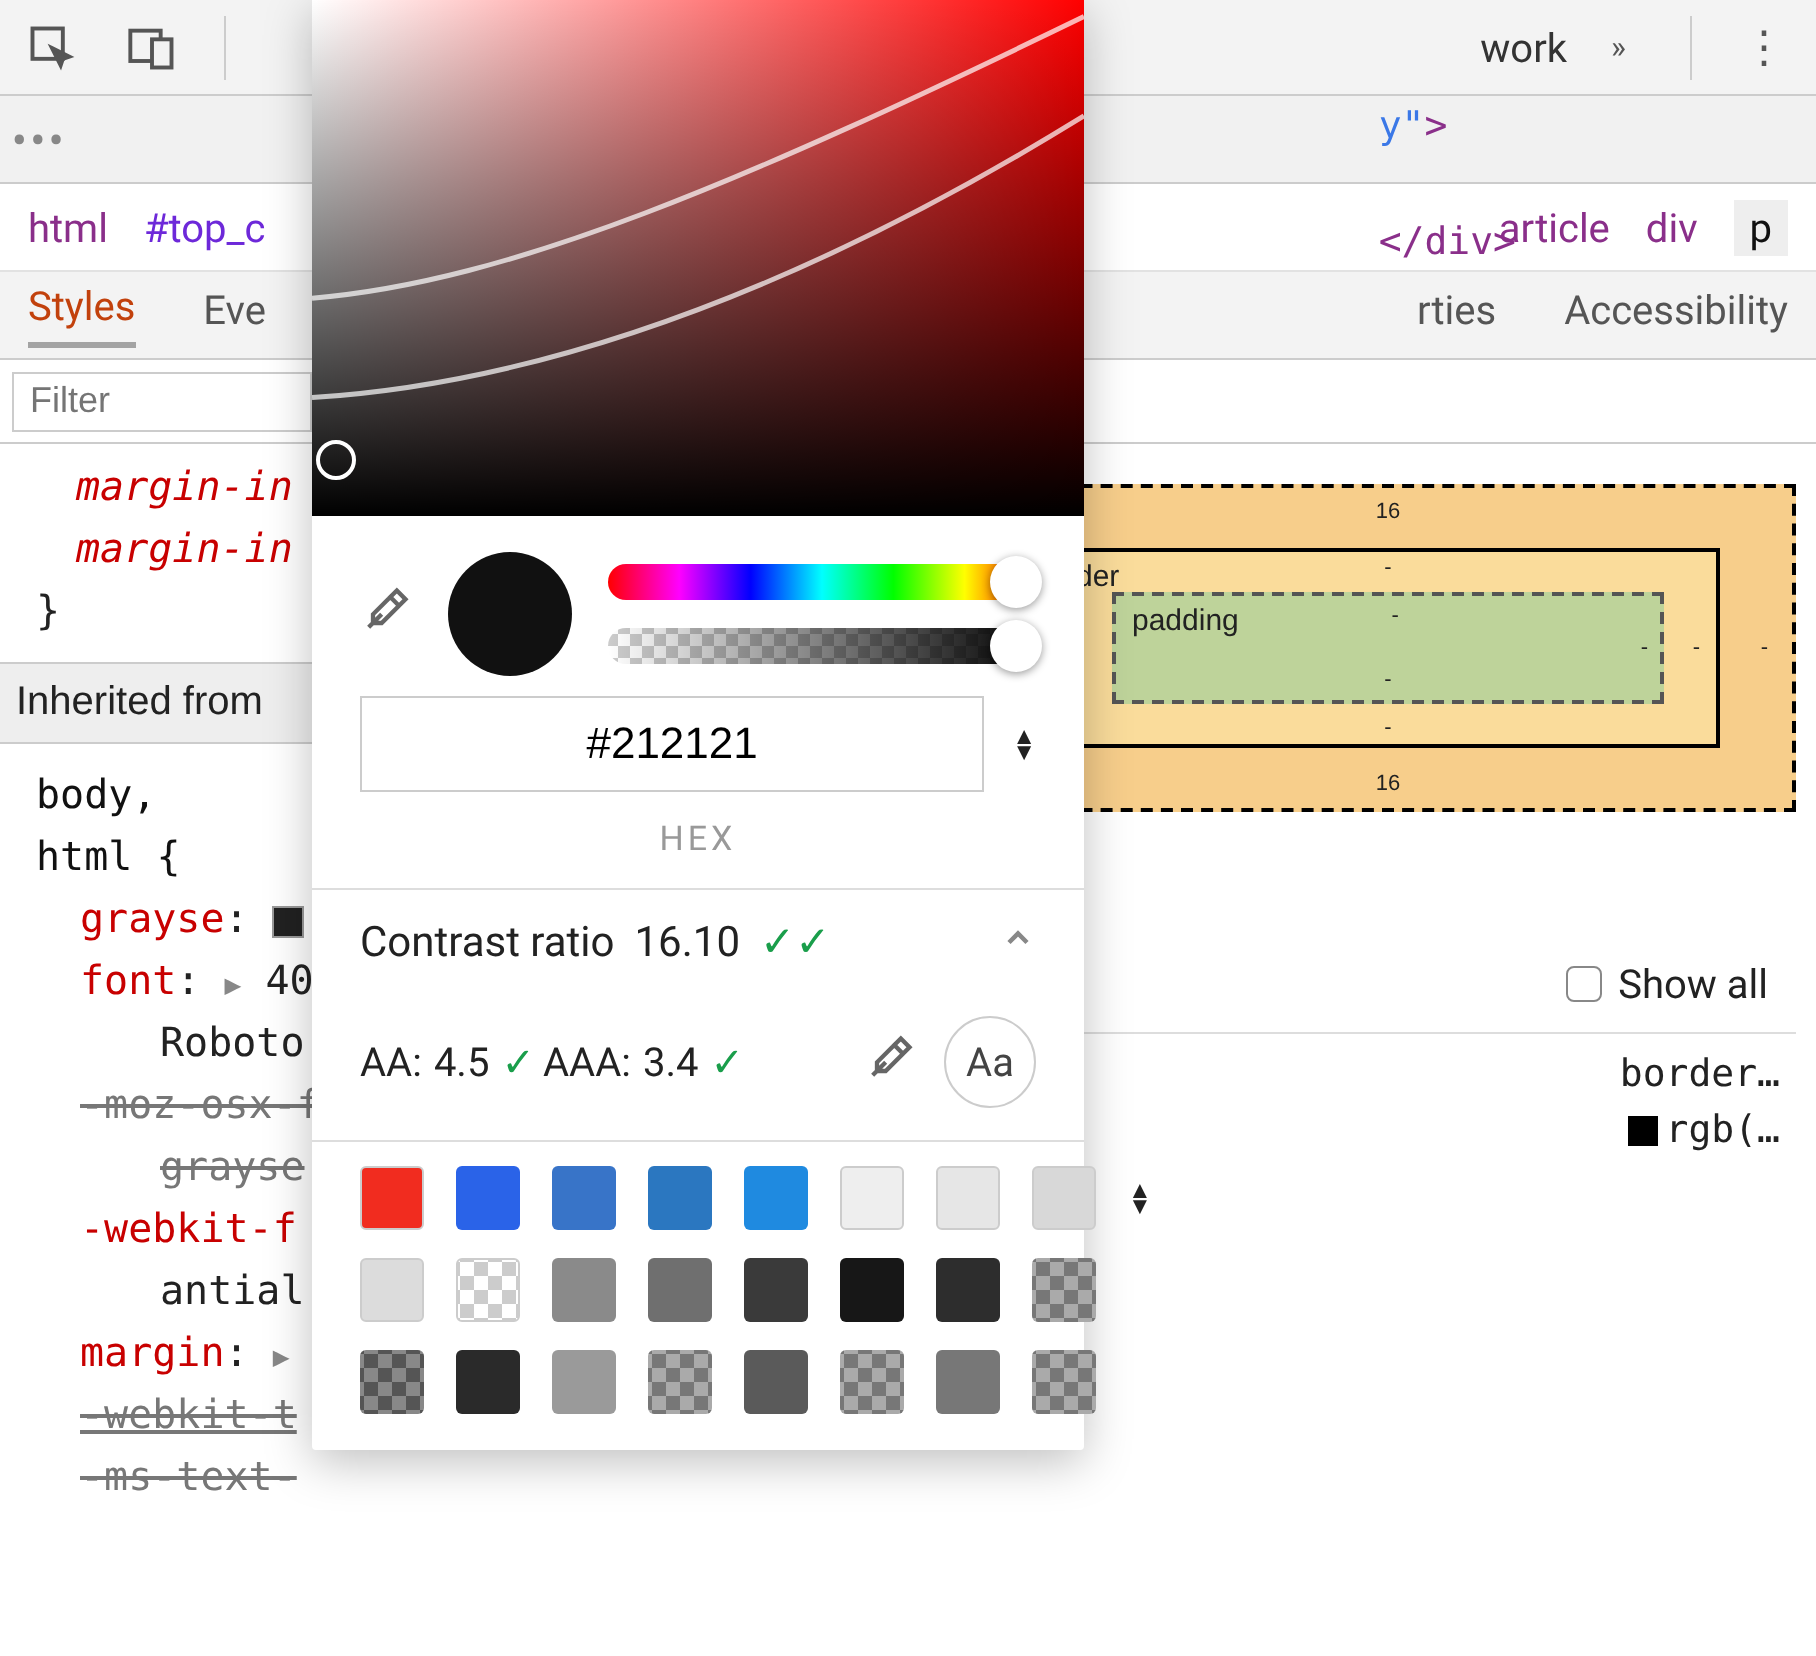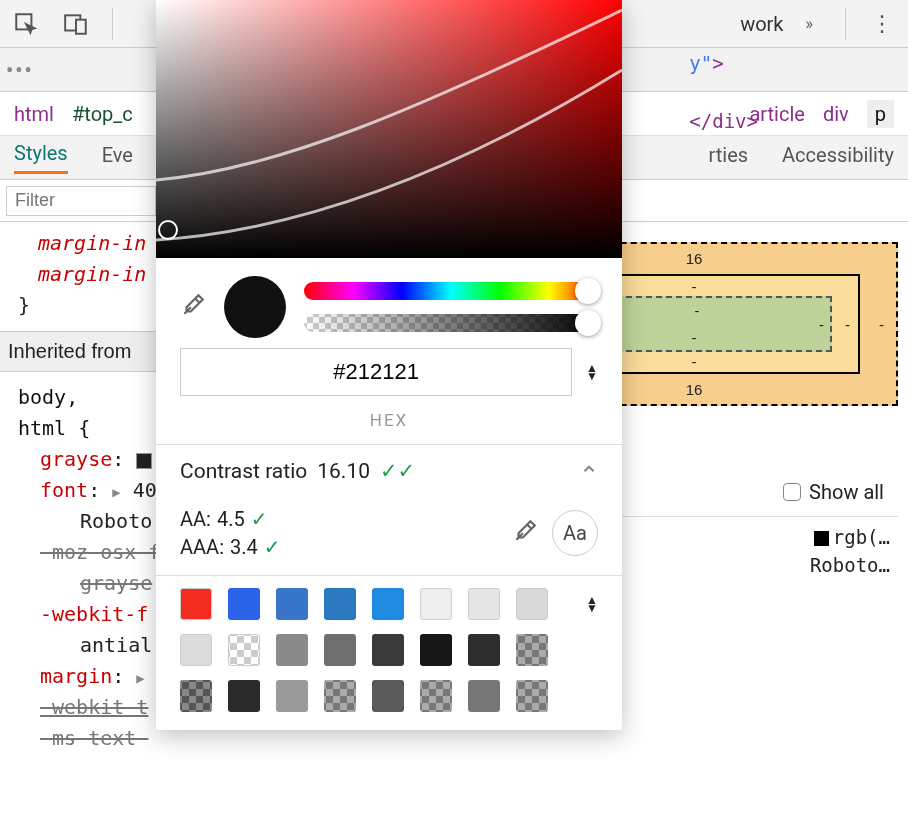--- a/index.html
+++ b/index.html
@@ -9,28 +9,28 @@
     .toolbar .tool-icon { width: 28px; height: 28px; display: inline-flex; align-items: center; justify-content: center; color: #555; }
     .toolbar .spacer { flex: 1; }
     .toolbar .tab-label { color: #333; font-size: 20px; }
     .toolbar .chev { color: #555; }
 
     .secondary-bar { height: 44px; background: #f1f1f1; border-bottom: 1px solid #ccc; display: flex; align-items: center; padding: 0 6px; font-size: 20px; color: #888;}
     .secondary-bar .dots { font-weight: bold; letter-spacing: 2px; }
 
     .breadcrumb-bar { height: 44px; background: #fff; border-bottom: 1px solid #e2e2e2; display: flex; align-items: center; padding: 0 14px; gap: 18px; font-size: 20px; }
     .breadcrumb-bar .bc-html { color: #8a2f8a; }
-    .breadcrumb-bar .bc-id { color: #14532d; }
+    .breadcrumb-bar .bc-id { color: #6d28d9; }
     .breadcrumb-bar .bc-article { color: #8a2f8a; }
     .breadcrumb-bar .bc-div { color: #8a2f8a; }
     .breadcrumb-bar .bc-p { background: #eee; padding: 2px 8px; color: #111; }
 
     .tabs-bar { height: 44px; background: #f3f3f3; border-bottom: 1px solid #ccc; display: flex; align-items: center; padding: 0 14px; gap: 34px; font-size: 20px; color: #555; }
     .tabs-bar .tab { padding-bottom: 6px; }
-    .tabs-bar .tab.active { color: #0f766e; border-bottom: 3px solid #f97316; }
+    .tabs-bar .tab.active { color: #c2410c; border-bottom: 3px solid #a3a3a3; }
 
     .filter-row { height: 42px; border-bottom: 1px solid #ccc; display: flex; align-items: center; }
     .filter-input { height: 30px; width: 150px; margin-left: 6px; padding: 2px 8px; border: 1px solid #ccc; background: #fff; font-size: 18px; color: #999; outline: none; }
 
     .content-row { display: flex; }
     .styles-pane { width: 460px; padding: 6px 10px 0 18px; font-family: Menlo, Consolas, monospace; font-size: 20px; line-height: 1.55; }
     .styles-pane .prop-color { color: #c80000; font-style: italic; }
     .styles-pane .inherited { background: #eee; padding: 4px 8px; margin: 10px -10px 10px -18px; border-top: 1px solid #ccc; border-bottom: 1px solid #ccc; font-family: -apple-system, sans-serif; font-style: normal; font-size: 20px; }
     .styles-pane .sel { color: #111; }
     .styles-pane .sel .u { text-decoration: underline; }
@@ -39,52 +39,52 @@
     .styles-pane .swatch { display: inline-block; width: 16px; height: 16px; background: #212121; vertical-align: middle; border: 1px solid #999; }
     .styles-pane .tri { color: #888; font-size: 14px; }
 
     .box-model-wrap { flex: 1; padding: 20px 10px 0 10px; position: relative; }
     .box-model { position: relative; margin-left: 20px; margin-top: 0; }
     .bm-margin { border: 2px dashed #000; background: #f7ce8b; padding: 30px 36px; text-align: center; font-family: -apple-system, sans-serif; font-size: 16px; position: relative;}
     .bm-border { border: 2px solid #000; background: #fadc9b; padding: 20px 26px; position: relative;}
     .bm-padding { border: 2px dashed #555; background: #bed39a; padding: 26px 24px; position: relative;}
     .bm-content { background: #8fb3c7; padding: 8px 20px; color: #222; font-size: 18px; }
     .bm-label { position: absolute; top: 4px; left: 8px; font-size: 15px; }
-    .bm-num { position: absolute; font-size: 15px; }
+    .bm-num { position: absolute; font-size: 11px; }
 
     .computed-section { margin-top: 70px; }
     .showall-row { display: flex; justify-content: flex-end; align-items: center; gap: 8px; padding: 4px 14px 12px 0; font-size: 20px; border-bottom: 1px solid #ddd;}
     .showall-row .chk { width: 18px; height: 18px; border: 1px solid #888; border-radius: 4px; display: inline-block; }
     .computed-list { font-family: Menlo, monospace; font-size: 19px; padding: 6px 8px 0 8px; }
     .computed-list .row { display: flex; justify-content: space-between; padding: 3px 0; }
     .computed-list .val-swatch { display: inline-block; width: 15px; height: 15px; background: #000; vertical-align: middle; margin-right: 4px; }
 
     
-    .color-picker { position: absolute; top: 0; left: 156px; width: 466px; background: #fff; box-shadow: 0 6px 24px rgba(0,0,0,0.25); z-index: 100; border-radius: 2px; }
+    .color-picker { position: absolute; top: 0; left: 156px; width: 386px; background: #fff; box-shadow: 0 6px 24px rgba(0,0,0,0.25); z-index: 100; border-radius: 2px; }
     .cp-gradient { height: 258px; position: relative; background: linear-gradient(to bottom, transparent 0%, #000 100%), linear-gradient(to right, #fff 0%, #f00 100%); }
     .cp-curves { position: absolute; inset: 0; }
     .cp-handle { position: absolute; left: 2px; bottom: 18px; width: 20px; height: 20px; border: 2px solid #fff; border-radius: 50%; }
     .cp-row1 { display: flex; align-items: center; gap: 18px; padding: 18px 24px 10px 24px; }
     .cp-eyedrop { color: #666; }
     .cp-current { width: 62px; height: 62px; border-radius: 50%; background: #111; }
     .cp-sliders { flex: 1; display: flex; flex-direction: column; gap: 14px; }
     .cp-hue { height: 18px; border-radius: 9px; background: linear-gradient(to right, #f00, #f0f, #00f, #0ff, #0f0, #ff0, #f00); position: relative; }
     .cp-alpha { height: 18px; border-radius: 9px; background: linear-gradient(to right, rgba(0,0,0,0), #000), repeating-conic-gradient(#ccc 0% 25%, #fff 0% 50%) 50% / 12px 12px; position: relative; }
     .cp-slider-thumb { position: absolute; right: -3px; top: -4px; width: 26px; height: 26px; background: #fff; border-radius: 50%; box-shadow: 0 1px 4px rgba(0,0,0,0.4); }
     .cp-hex-row { display: flex; align-items: center; gap: 14px; padding: 0 24px 14px 24px; }
     .cp-hex-input { flex: 1; text-align: center; font-size: 22px; padding: 10px; border: 1px solid #ccc; }
     .cp-format-toggle { display: flex; flex-direction: column; font-size: 12px; color: #222; line-height: 0.7;}
     .cp-hex-label { text-align: center; color: #999; font-size: 17px; letter-spacing: 2px; padding-bottom: 14px; }
     .cp-divider { border-top: 1px solid #ddd; }
     .cp-contrast { padding: 14px 24px; }
     .cp-contrast-row { display: flex; align-items: center; gap: 10px; font-size: 21px; }
     .cp-green-check { color: #1a9e4b; }
     .cp-expand { margin-left: auto; color: #888; }
     .cp-aa-row { display: flex; align-items: center; gap: 18px; padding: 10px 24px 16px 24px; font-size: 20px; }
-    .cp-aa-col { display: flex; flex-direction: column; gap: 4px; }
+    .cp-aa-col { display: flex; flex-direction: row; gap: 4px; }
     .cp-aa { display: flex; align-items: center; gap: 6px; }
     .cp-aa-icons { margin-left: auto; display: flex; align-items: center; gap: 14px; }
     .cp-bg-btn { width: 46px; height: 46px; border: 1px solid #ccc; border-radius: 50%; display: flex; align-items: center; justify-content: center; font-size: 20px; color: #444; }
     .cp-palette { padding: 12px 24px 18px 24px; display: grid; grid-template-columns: repeat(8, 32px) auto; gap: 14px 16px; align-items: center; }
     .cp-sw { width: 32px; height: 32px; border-radius: 3px; }
     .cp-sw.outlined { border: 1px solid #ccc; }
     .cp-pal-toggle { display: flex; flex-direction: column; font-size: 12px; line-height: 0.7; color: #222; justify-self: end;}
     .checker { background: repeating-conic-gradient(#ccc 0% 25%, #fff 0% 50%) 50% / 14px 14px; }
     .checker-dark { background: repeating-conic-gradient(#888 0% 25%, #555 0% 50%) 50% / 14px 14px; }
     .checker-mid { background: repeating-conic-gradient(#aaa 0% 25%, #777 0% 50%) 50% / 14px 14px; }
@@ -196,26 +196,26 @@
       </div>
     </div>
 
     <div class="computed-section">
       <div class="showall-row">
         <span class="chk"></span>
         <span>Show all</span>
       </div>
       <div class="computed-list">
         <div class="row">
+            <span>ng</span>
+            <span>border…</span>
+          </div>
+        <div class="row">
             <span></span>
             <span><span class="val-swatch"></span><span>rgb(…</span></span>
-          </div>
-        <div class="row">
-            <span>ily</span>
-            <span>Roboto…</span>
           </div>
       </div>
     </div>
   </div>
 </div>
 
 <div class="color-picker">
   <div class="cp-gradient">
     <svg class="cp-curves" viewBox="0 0 466 258" preserveAspectRatio="none">
       <path d="M0 180 C120 170, 260 110, 466 10" stroke="rgba(255,255,255,0.7)" stroke-width="3" fill="none"></path>

